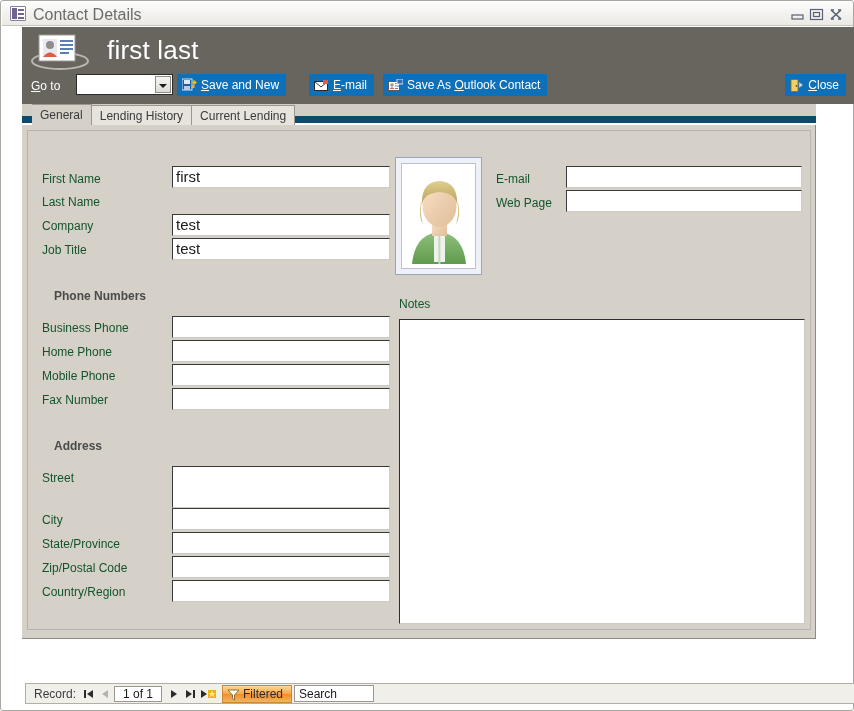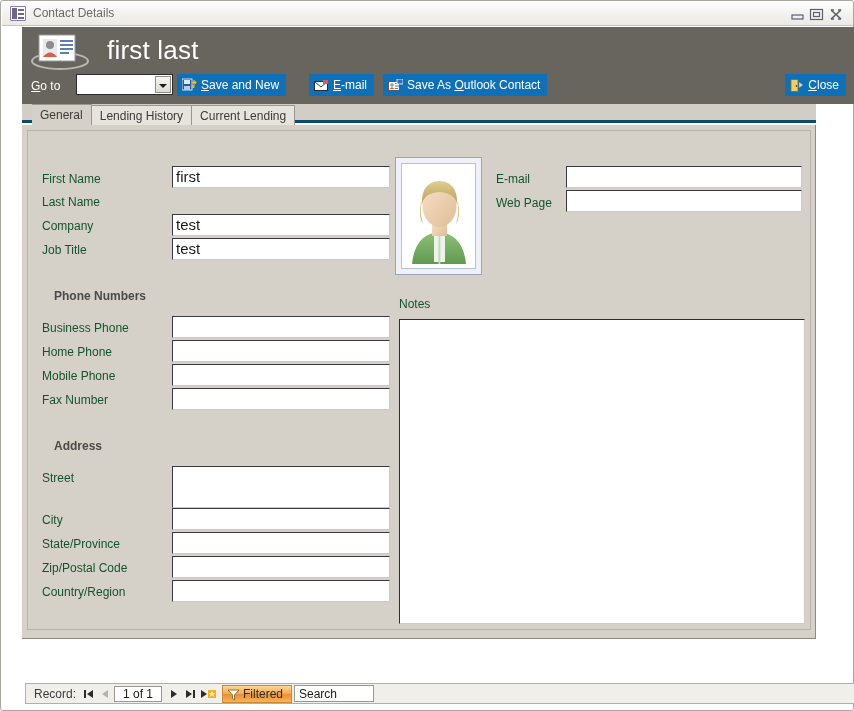--- a/index.html
+++ b/index.html
@@ -60,21 +60,21 @@
     width: 6px; height: 2px;
     background: #6f6490;
   }
   #titlebar .tb-icon .ti-r1 { top: 2px; }
   #titlebar .tb-icon .ti-r2 { top: 6px; }
   #titlebar .tb-icon .ti-r3 { top: 10px; }
 
   #titlebar .tb-title {
     position: absolute;
     left: 31px; top: 4px;
-    font-size: 12px;
+    font-size: 16px;
     color: #6b6b6b;
     white-space: nowrap;
   }
 
   .winbtn {
     position: absolute;
     top: 5px;
     width: 17px; height: 15px;
     cursor: default;
   }
@@ -164,21 +164,21 @@
   #btn-email      { left: 287px; }
   #btn-save-out   { left: 361px; }
   #btn-formclose  { right: 8px; }
 
   
   #tabstrip {
     position: absolute;
     left: 21px; top: 103px;
     width: 794px; height: 19px;
     background: #d2cec5;
-    border-bottom: 3px solid #0c4a6e;
+    border-bottom: 7px solid #0c4a6e;
     box-sizing: border-box;
   }
   #tabstrip .tabs-wrap {
     position: absolute;
     left: 10px; top: 0;
     height: 21px;
     display: flex;
     align-items: flex-end;
   }
   .tab {

